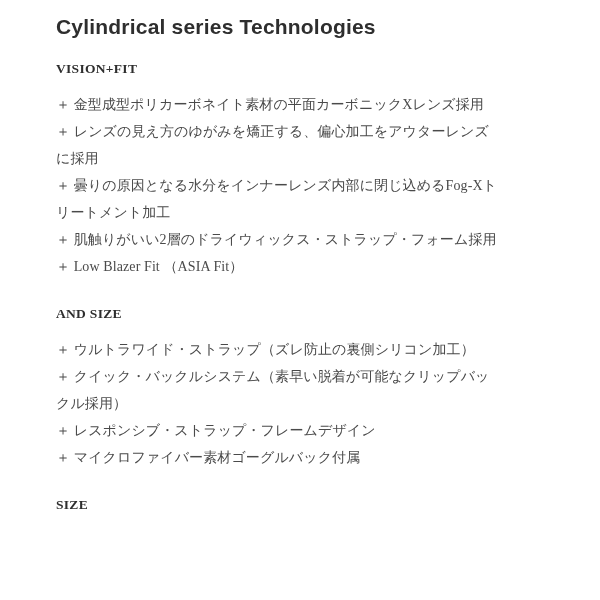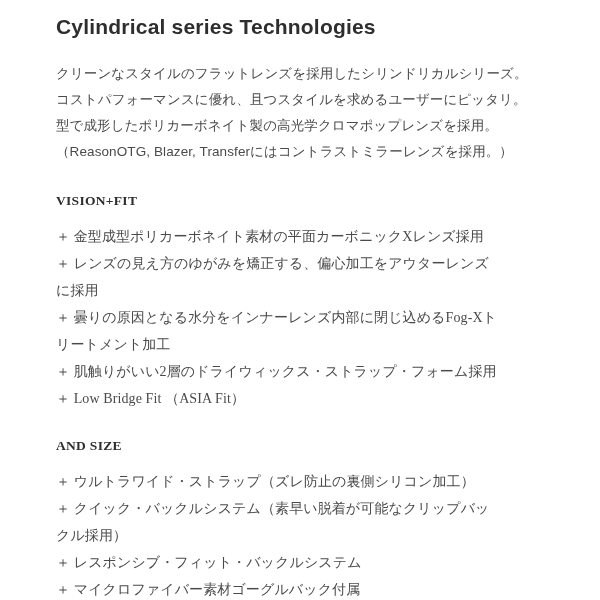--- a/index.html
+++ b/index.html
@@ -65,44 +65,38 @@
     margin-bottom: 16px;
   }
 </style>
 </head>
 <body>
 
 <div class="page">
 
   <h1 class="doc-title">Cylindrical series Technologies</h1>
 
-  <div class="intro">
-    <div>クリーンなスタイルのフラットレンズを採用したシリンドリカルシリーズ。</div>
-    <div>コストパフォーマンスに優れ、且つスタイルを求めるユーザーにピッタリ。</div>
-    <div>型で成形したポリカーボネイト製の高光学クロマポップレンズを採用。</div>
-    <div>（ReasonOTG, Blazer, Transferにはコントラストミラーレンズを採用。）</div>
-  </div>
 
   <section class="section">
     <h2 class="section-heading">VISION+FIT</h2>
     <ul class="bullet-list">
       <li class="bullet-item">＋ 金型成型ポリカーボネイト素材の平面カーボニックXレンズ採用</li>
       <li class="bullet-item">＋ レンズの見え方のゆがみを矯正する、偏心加工をアウターレンズに採用</li>
       <li class="bullet-item">＋ 曇りの原因となる水分をインナーレンズ内部に閉じ込めるFog-Xトリートメント加工</li>
       <li class="bullet-item">＋ 肌触りがいい2層のドライウィックス・ストラップ・フォーム採用</li>
-      <li class="bullet-item">＋ Low Bridge Fit （ASIA Fit）</li>
+      <li class="bullet-item">＋ Low Blazer Fit （ASIA Fit）</li>
     </ul>
   </section>
 
   <section class="section">
     <h2 class="section-heading">AND SIZE</h2>
     <ul class="bullet-list">
       <li class="bullet-item">＋ ウルトラワイド・ストラップ（ズレ防止の裏側シリコン加工）</li>
       <li class="bullet-item">＋ クイック・バックルシステム（素早い脱着が可能なクリップバックル採用）</li>
-      <li class="bullet-item">＋ レスポンシブ・フィット・バックルシステム</li>
+      <li class="bullet-item">＋ レスポンシブ・ストラップ・フレームデザイン</li>
       <li class="bullet-item">＋ マイクロファイバー素材ゴーグルバック付属</li>
     </ul>
   </section>
 
   <section class="section last-section">
     <h2 class="section-heading">SIZE</h2>
 
   </section>
 
 </div>

